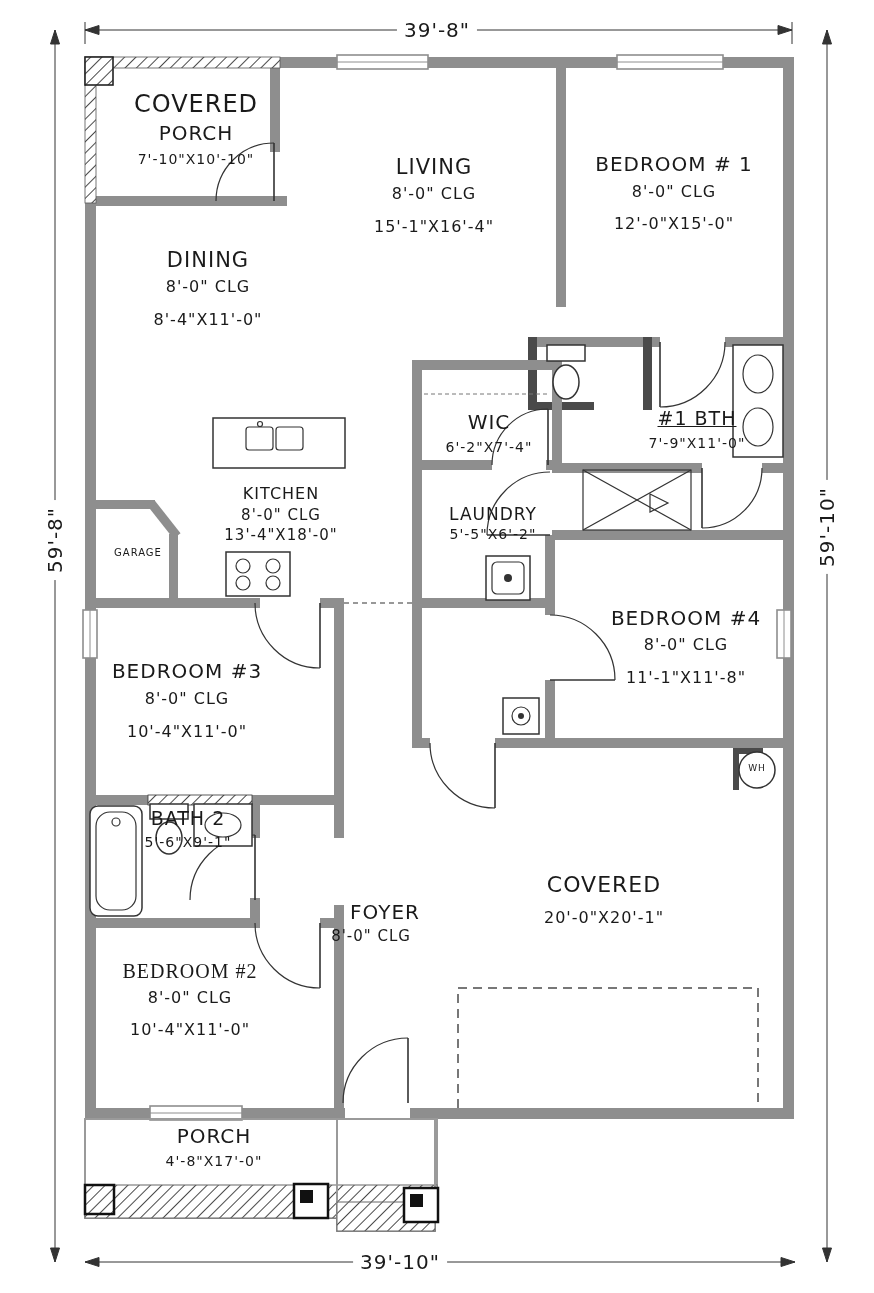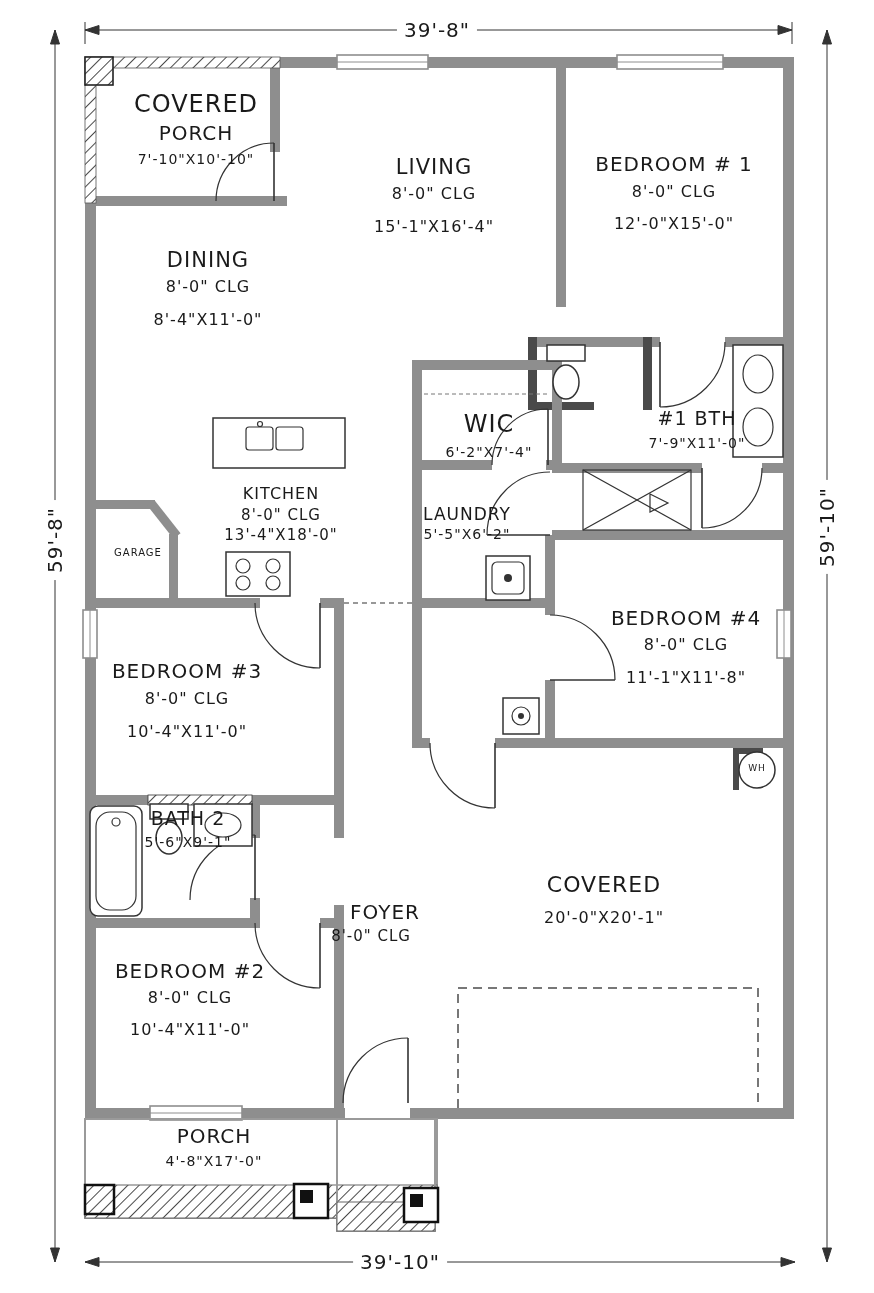--- a/index.html
+++ b/index.html
@@ -279,36 +279,36 @@
         <div style="font-size: 20px;">BEDROOM # 1</div>
         <div style="font-size: 16px; margin-top: 6px;">8'-0" CLG</div>
         <div style="font-size: 16px; margin-top: 13px;">12'-0"X15'-0"</div>
       </div>
       <div class="room-label" style="left: 208px; top: 248px;">
         <div style="font-size: 21px;">DINING</div>
         <div style="font-size: 16px; margin-top: 4px;">8'-0" CLG</div>
         <div style="font-size: 16px; margin-top: 14px;">8'-4"X11'-0"</div>
       </div>
       <div class="room-label" style="left: 489px; top: 410px;">
-        <div style="font-size: 24px;">WIC</div>
+        <div style="font-size: 20px;">WIC</div>
         <div style="font-size: 14px; margin-top: 5px;">6'-2"X7'-4"</div>
       </div>
       <div class="room-label" style="left: 697px; top: 407px;">
-        <div style="font-size: 19px;">#1 BTH</div>
+        <div style="font-size: 19px; text-decoration: underline;">#1 BTH</div>
         <div style="font-size: 14px; margin-top: 5px;">7'-9"X11'-0"</div>
       </div>
       <div class="room-label" style="left: 281px; top: 484px;">
         <div style="font-size: 16px;">KITCHEN</div>
         <div style="font-size: 15px; margin-top: 3px;">8'-0" CLG</div>
         <div style="font-size: 15px; margin-top: 2px;">13'-4"X18'-0"</div>
       </div>
       <div class="room-label" style="left: 138px; top: 547px;">
         <div style="font-size: 10px;">GARAGE</div>
       </div>
-      <div class="room-label" style="left: 467px; top: 504px;">
+      <div class="room-label" style="left: 493px; top: 504px;">
         <div style="font-size: 17px;">LAUNDRY</div>
         <div style="font-size: 14px; margin-top: 2px;">5'-5"X6'-2"</div>
       </div>
       <div class="room-label" style="left: 686px; top: 606px;">
         <div style="font-size: 20px;">BEDROOM #4</div>
         <div style="font-size: 16px; margin-top: 5px;">8'-0" CLG</div>
         <div style="font-size: 16px; margin-top: 14px;">11'-1"X11'-8"</div>
       </div>
       <div class="room-label" style="left: 187px; top: 659px;">
         <div style="font-size: 20px;">BEDROOM #3</div>
@@ -321,21 +321,21 @@
       </div>
       <div class="room-label" style="left: 371px; top: 900px;">
         <div style="font-size: 20px; margin-left: 28px;">FOYER</div>
         <div style="font-size: 15px; margin-top: 3px;">8'-0" CLG</div>
       </div>
       <div class="room-label" style="left: 604px; top: 872px;">
         <div style="font-size: 22px;">COVERED</div>
         <div style="font-size: 16px; margin-top: 10px;">20'-0"X20'-1"</div>
       </div>
       <div class="room-label" style="left: 190px; top: 959px;">
-        <div style="font-size: 20px;">BEDROOM #2</div>
+        <div style="font-size: 20px; font-family: Liberation Serif, serif;">BEDROOM #2</div>
         <div style="font-size: 16px; margin-top: 5px;">8'-0" CLG</div>
         <div style="font-size: 16px; margin-top: 13px;">10'-4"X11'-0"</div>
       </div>
       <div class="room-label" style="left: 214px; top: 1124px;">
         <div style="font-size: 20px;">PORCH</div>
         <div style="font-size: 14px; margin-top: 5px;">4'-8"X17'-0"</div>
       </div>
       <div class="room-label" style="left: 757px; top: 763px;">
         <div style="font-size: 9px;">WH</div>
       </div>

